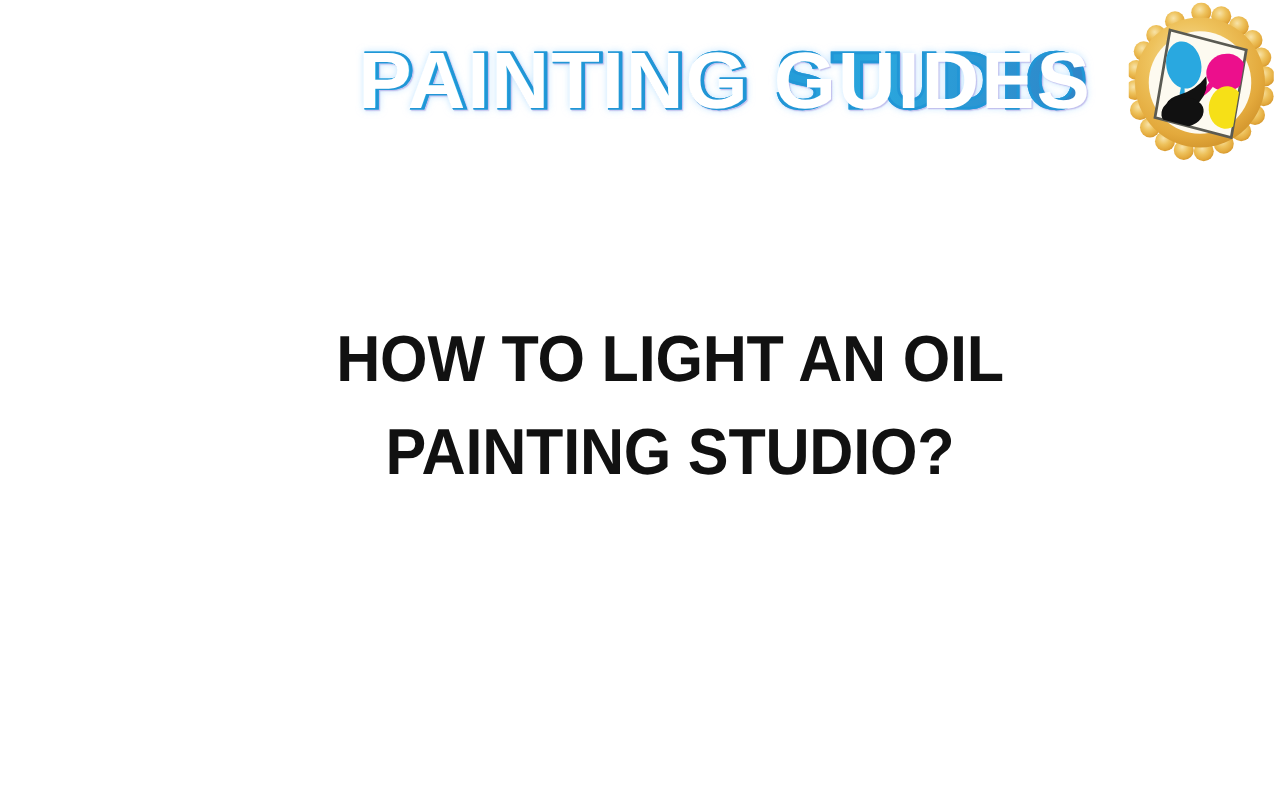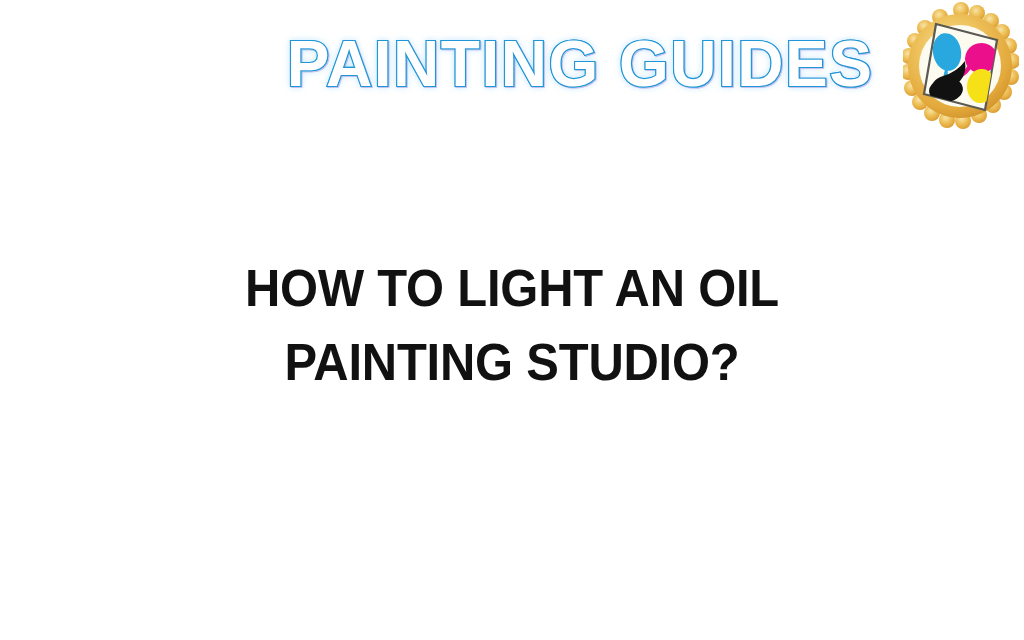--- a/index.html
+++ b/index.html
@@ -80,21 +80,21 @@
     left: 903px;
     top: 2px;
     width: 116px;
     height: 130px;
   }
   #brand-logo svg { display: block; width: 116px; height: 130px; }
 
   
   #headline {
     position: absolute;
-    left: 96px;
+    left: 120px;
     top: 216px;
     width: 832px;
     text-align: center;
     color: #111111;
     font-family: "Liberation Sans", sans-serif;
     font-weight: 700;
     font-size: 52px;
     line-height: 74px;
     letter-spacing: -0.2px;
   }
@@ -113,21 +113,21 @@
     height: 260px;
   }
 </style>
 </head>
 <body>
 
 <div id="page">
 
   <div id="brand-bar">
 
-    <div id="site-title" data-echo="PAINTING GUIDES">PAINTING GUIDES</div>
+    <div id="site-title" data-echo="PAINTING GUIDES">PAINTING STUDIO</div>
 
     <div id="brand-logo">
       <svg viewBox="0 0 116 130" xmlns="http://www.w3.org/2000/svg">
         <defs>
           <radialGradient id="goldGrad" cx="42%" cy="35%" r="70%">
             <stop offset="0%" stop-color="#f8e3a8"></stop>
             <stop offset="45%" stop-color="#eec25c"></stop>
             <stop offset="80%" stop-color="#e3a93c"></stop>
             <stop offset="100%" stop-color="#cf9129"></stop>
           </radialGradient>

